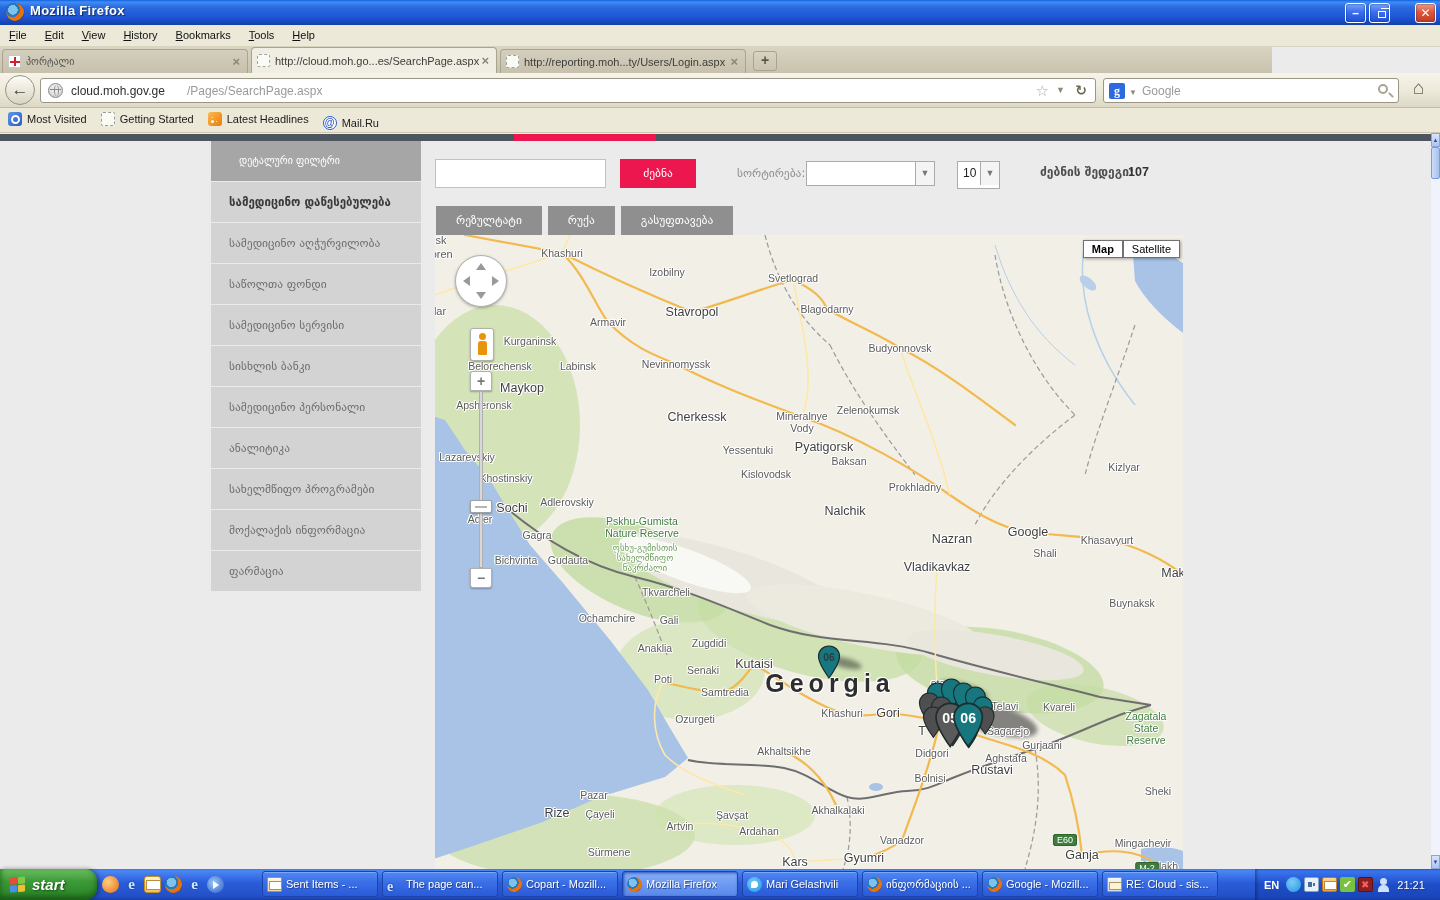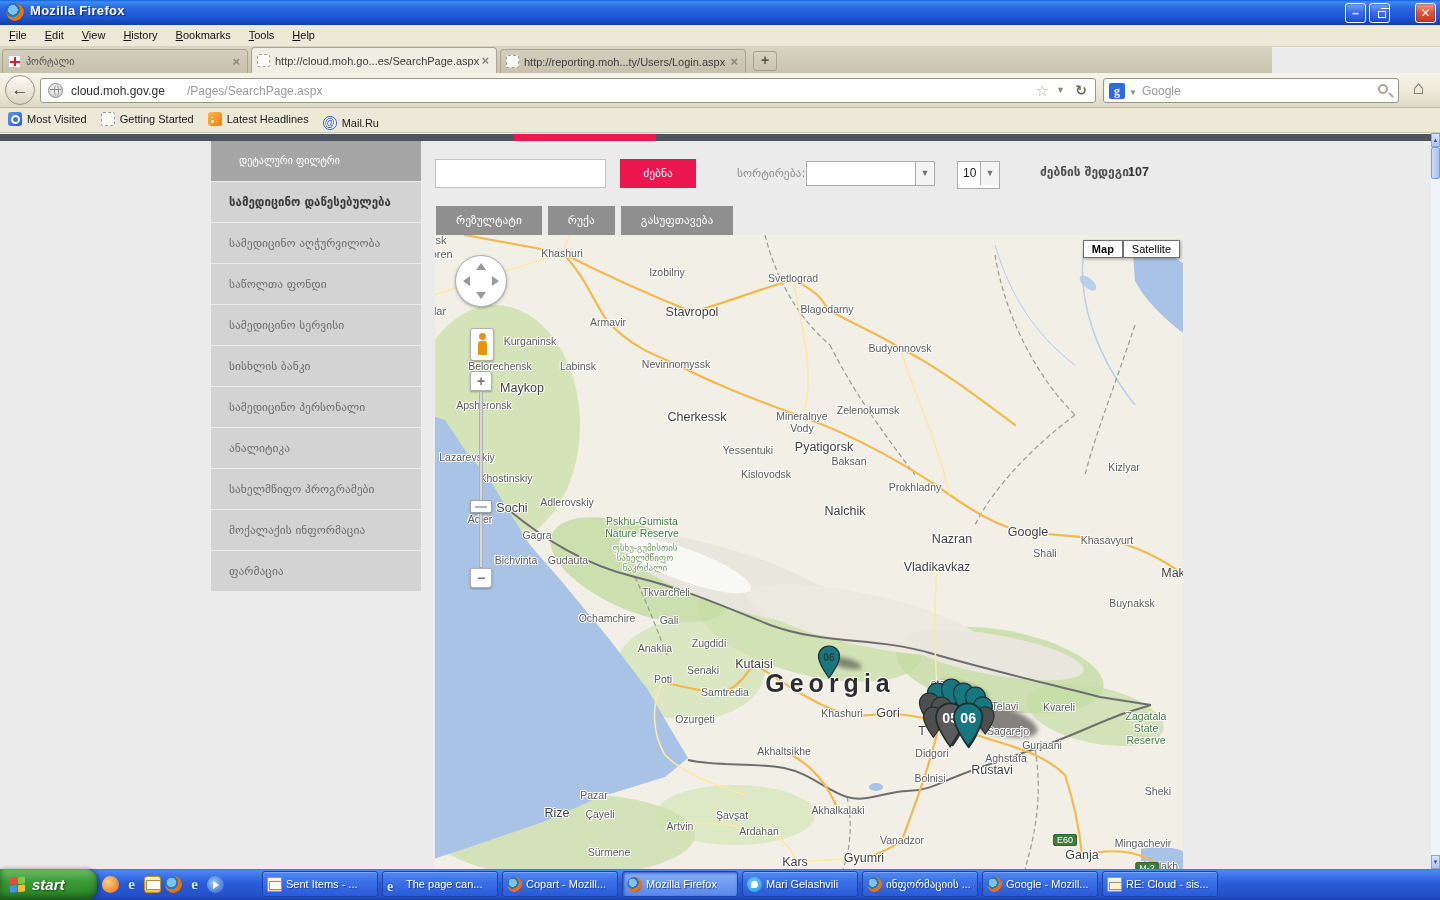--- a/index.html
+++ b/index.html
@@ -572,13 +572,25 @@
       </div>
       <div class="taskbtn">
         <span class="ticon ic-firefox"></span>
         <span class="tlabel">Google - Mozill...</span>
       </div>
       <div class="taskbtn">
         <span class="ticon ic-outlook"></span>
         <span class="tlabel">RE: Cloud - sis...</span>
       </div>
     </div>
+  <div id="tray">
+    <span id="tray-lang">EN</span>
+    <span id="tray-icons" style="display:flex">
+        <span class="trayicon tray-skype"></span>
+        <span class="trayicon tray-speaker"></span>
+        <span class="trayicon tray-mail"></span>
+        <span class="trayicon tray-check"></span>
+        <span class="trayicon tray-alert"></span>
+        <span class="trayicon tray-person"></span>
+      </span>
+    <span id="tray-time">21:21</span>
+  </div>
 </div>
 
 </body></html>

